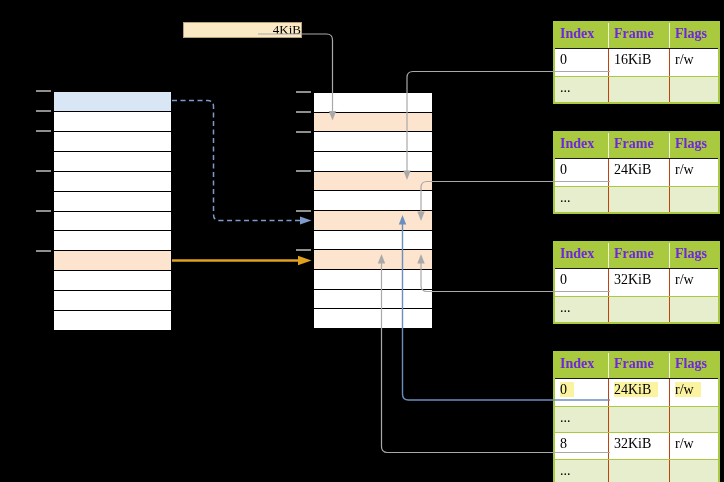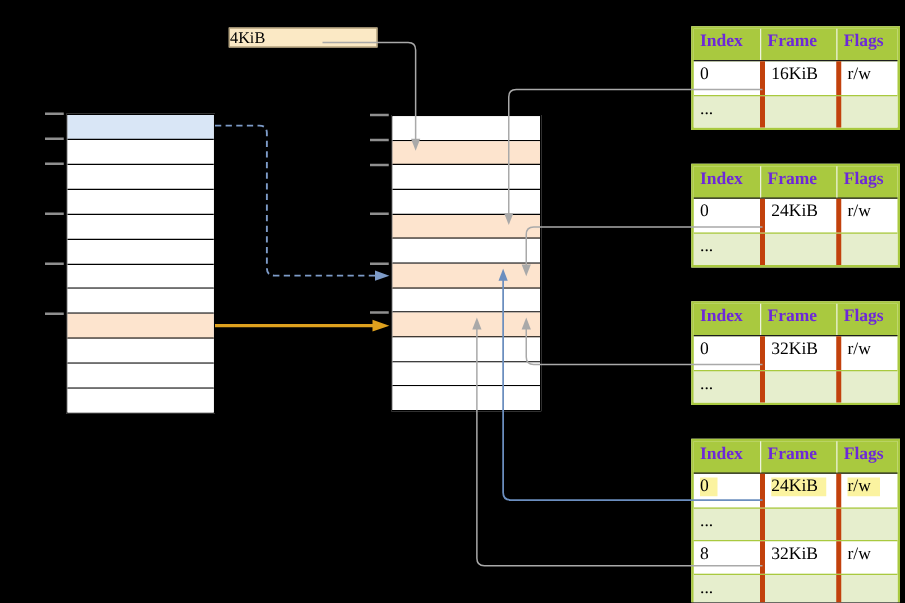--- a/index.html
+++ b/index.html
@@ -7,21 +7,21 @@
     --cream:#fbe9c5; --highlight:#fbf3a0; --gray-line:#a9a9a9; --blue-line:#6b8ebf;
     --blue-dash:#7d9bc8; --orange-arrow:#dfa11e;
   }
   html,body{margin:0;padding:0;background:#000;}
   #canvas{position:relative;width:724px;height:482px;background:#000;overflow:hidden;
           font-family:"Liberation Serif","DejaVu Serif",serif;}
 
   
   #size-box{position:absolute;left:183px;top:22px;width:119px;height:16px;
     background:var(--cream);border:1px solid #b5a27c;box-sizing:border-box;
-    text-align:left;font-size:13px;line-height:14px;color:#000;}
+    text-align:right;font-size:13px;line-height:14px;color:#000;}
 
   
   .stack{position:absolute;background:#fff;border:1px solid #000;box-sizing:border-box;
          display:flex;flex-direction:column;}
   #left-stack{left:53px;top:91px;width:119px;height:240px;}
   #middle-stack{left:313px;top:92px;width:120px;height:237px;}
   .mrow{flex:1 1 0;border-bottom:1px solid #000;}
   .mrow:last-child{border-bottom:none;}
   .f-white{background:#fff;}
   .f-blue{background:var(--blue-cell);}
@@ -29,21 +29,21 @@
   .tick{position:absolute;width:15px;height:2px;background:#8f8f8f;}
 
   
   .ptable{position:absolute;left:553px;width:167px;border:2px solid var(--green);
           box-sizing:border-box;background:#fff;}
   .pt1{top:21px;} .pt2{top:131px;} .pt3{top:241px;} .pt4{top:351px;}
   .ptr{display:grid;grid-template-columns:53px 61px 1fr;height:26.5px;box-sizing:border-box;}
   .ptr.head{background:var(--green);height:26px;}
   .ptr.head .pcell{color:#6d28d9;font-weight:bold;border-left:1px solid #eef3df;}
   .ptr.head .pcell:first-child{border-left:none;}
-  .ptr:not(.head) .pcell{border-left:4px solid #c2410c;}
+  .ptr:not(.head) .pcell{border-left:1px solid #c2410c;}
   .ptr:not(.head) .pcell:first-child{border-left:none;}
   .ptr.head{border-bottom:1px solid #1c1c1c;}
   .ptr:not(.head) + .ptr:not(.head){border-top:1.5px solid var(--green);}
   .ptr.shaded{background:var(--green-shade);}
   .pcell{font-size:14px;color:#000;padding:3px 0 0 5px;overflow:hidden;white-space:nowrap;}
   .hl{background:var(--highlight);padding-right:7px;}
 
   
   #wires{position:absolute;left:0;top:0;pointer-events:none;}
   .w-gray{stroke:var(--gray-line);stroke-width:1.2;fill:none;}

